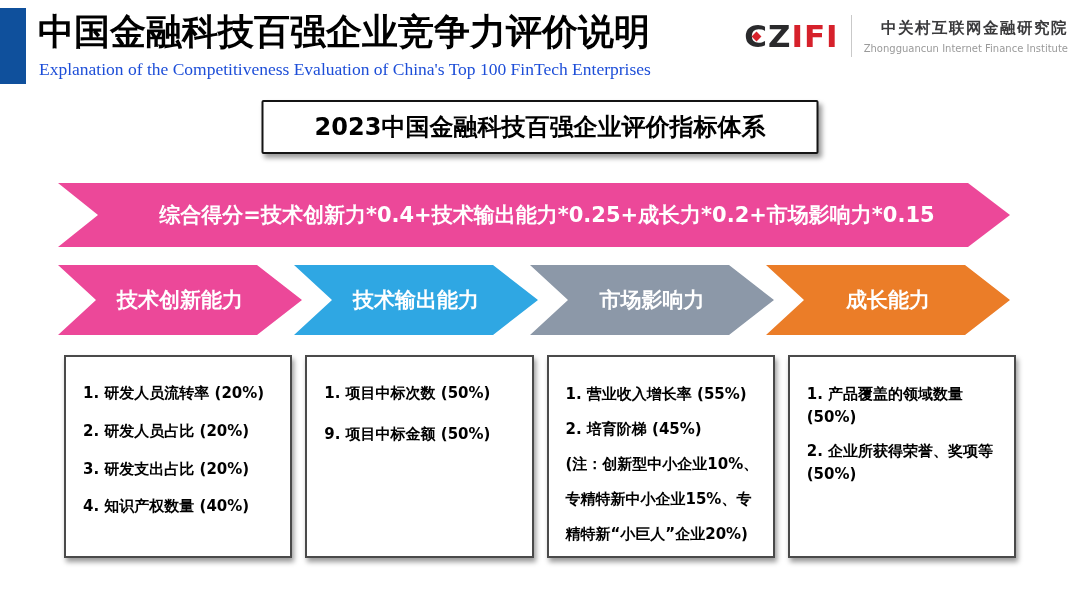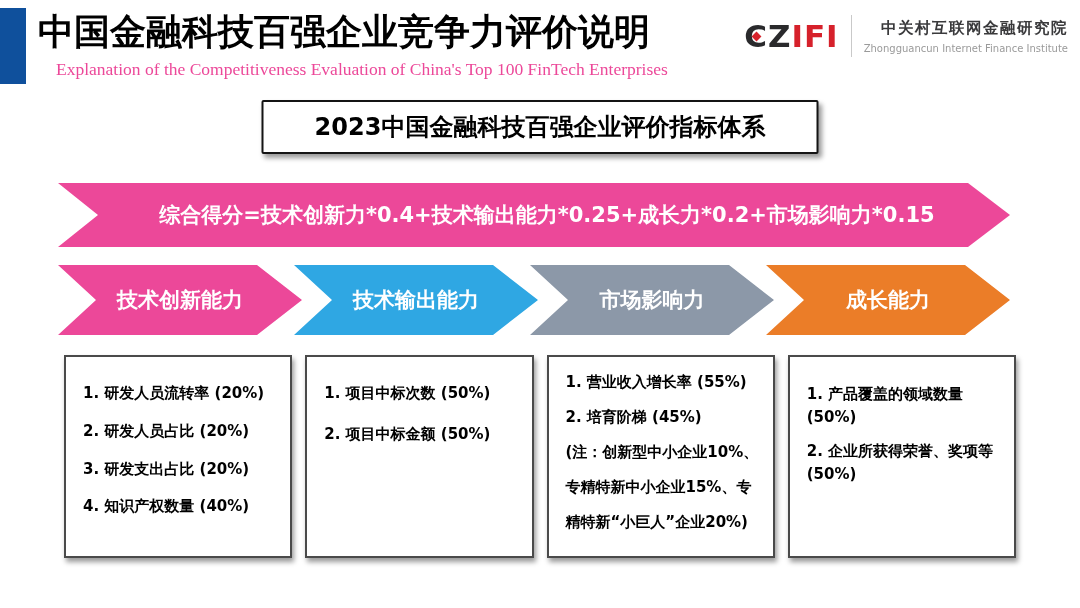--- a/index.html
+++ b/index.html
@@ -9,22 +9,22 @@
     font-family:"DejaVu Sans","Liberation Sans",sans-serif; overflow:hidden;
   }
 
   
   .accent-bar { position:absolute; left:0; top:8px; width:26px; height:76px; background:#0F509C; }
   .page-title {
     position:absolute; left:38px; top:9px; font-size:36px; font-weight:900;
     color:#000; line-height:1.25; letter-spacing:0; white-space:nowrap;
   }
   .page-subtitle {
-    position:absolute; left:56px; top:59px; font-family:"Liberation Serif","DejaVu Serif",serif;
-    font-size:17.5px; color:#ec4899; white-space:nowrap;
+    position:absolute; left:39px; top:59px; font-family:"Liberation Serif","DejaVu Serif",serif;
+    font-size:17.5px; color:#1d4ed8; white-space:nowrap;
   }
   .logo { position:absolute; top:15px; right:12px; display:flex; align-items:center; gap:12px; }
   .logo-mark { position:relative; font-size:31px; font-weight:900; letter-spacing:1px; line-height:1; }
   .lg-dark { color:#2A2A2C; }
   .lg-red  { color:#D6212B; }
   .logo-diamond {
     position:absolute; left:9px; top:12px; width:7px; height:7px;
     transform:rotate(45deg); background:#D6212B;
   }
   .logo-divider { width:1px; height:42px; background:#C9C9C9; }
@@ -62,21 +62,21 @@
 
   
   .boxes { position:absolute; left:64px; top:355px; width:952px; height:203px; display:flex; gap:13px; }
   .ind-box {
     flex:1; background:#fff; border:2px solid #4A4A4A;
     box-shadow:2px 4px 5px rgba(0,0,0,0.40);
     padding:26px 8px 0 17px; overflow:hidden;
   }
   .ind-box .item { font-size:15px; font-weight:700; color:#000; line-height:1.45; margin-bottom:16px; }
   .box-2 .item { margin-bottom:19px; }
-  .box-3 { padding-top:8px; }
+  .box-3 { padding-top:20px; }
   .box-3 .item { line-height:35px; margin-bottom:0; }
   .box-4 .item { line-height:1.55; margin-bottom:10px; }
 </style>
 </head>
 <body>
 
 <div class="slide">
 
   <div class="accent-bar" style="background-color: rgb(15, 80, 156);"></div>
   <div class="page-title">中国金融科技百强企业竞争力评价说明</div>
@@ -115,21 +115,21 @@
 
   <div class="boxes">
     <div class="ind-box box-1">
       <div class="item">1. 研发人员流转率 (20%)</div>
       <div class="item">2. 研发人员占比 (20%)</div>
       <div class="item">3. 研发支出占比 (20%)</div>
       <div class="item">4. 知识产权数量 (40%)</div>
     </div>
     <div class="ind-box box-2">
       <div class="item">1. 项目中标次数 (50%)</div>
-      <div class="item">2. 项目中标金额 (50%)</div>
+      <div class="item">9. 项目中标金额 (50%)</div>
     </div>
     <div class="ind-box box-3">
       <div class="item">1. 营业收入增长率 (55%)</div>
       <div class="item">2. 培育阶梯 (45%)</div>
       <div class="item">(注：创新型中小企业10%、专精特新中小企业15%、专精特新“小巨人”企业20%)</div>
     </div>
     <div class="ind-box box-4">
       <div class="item">1. 产品覆盖的领域数量 (50%)</div>
       <div class="item">2. 企业所获得荣誉、奖项等 (50%)</div>
     </div>

